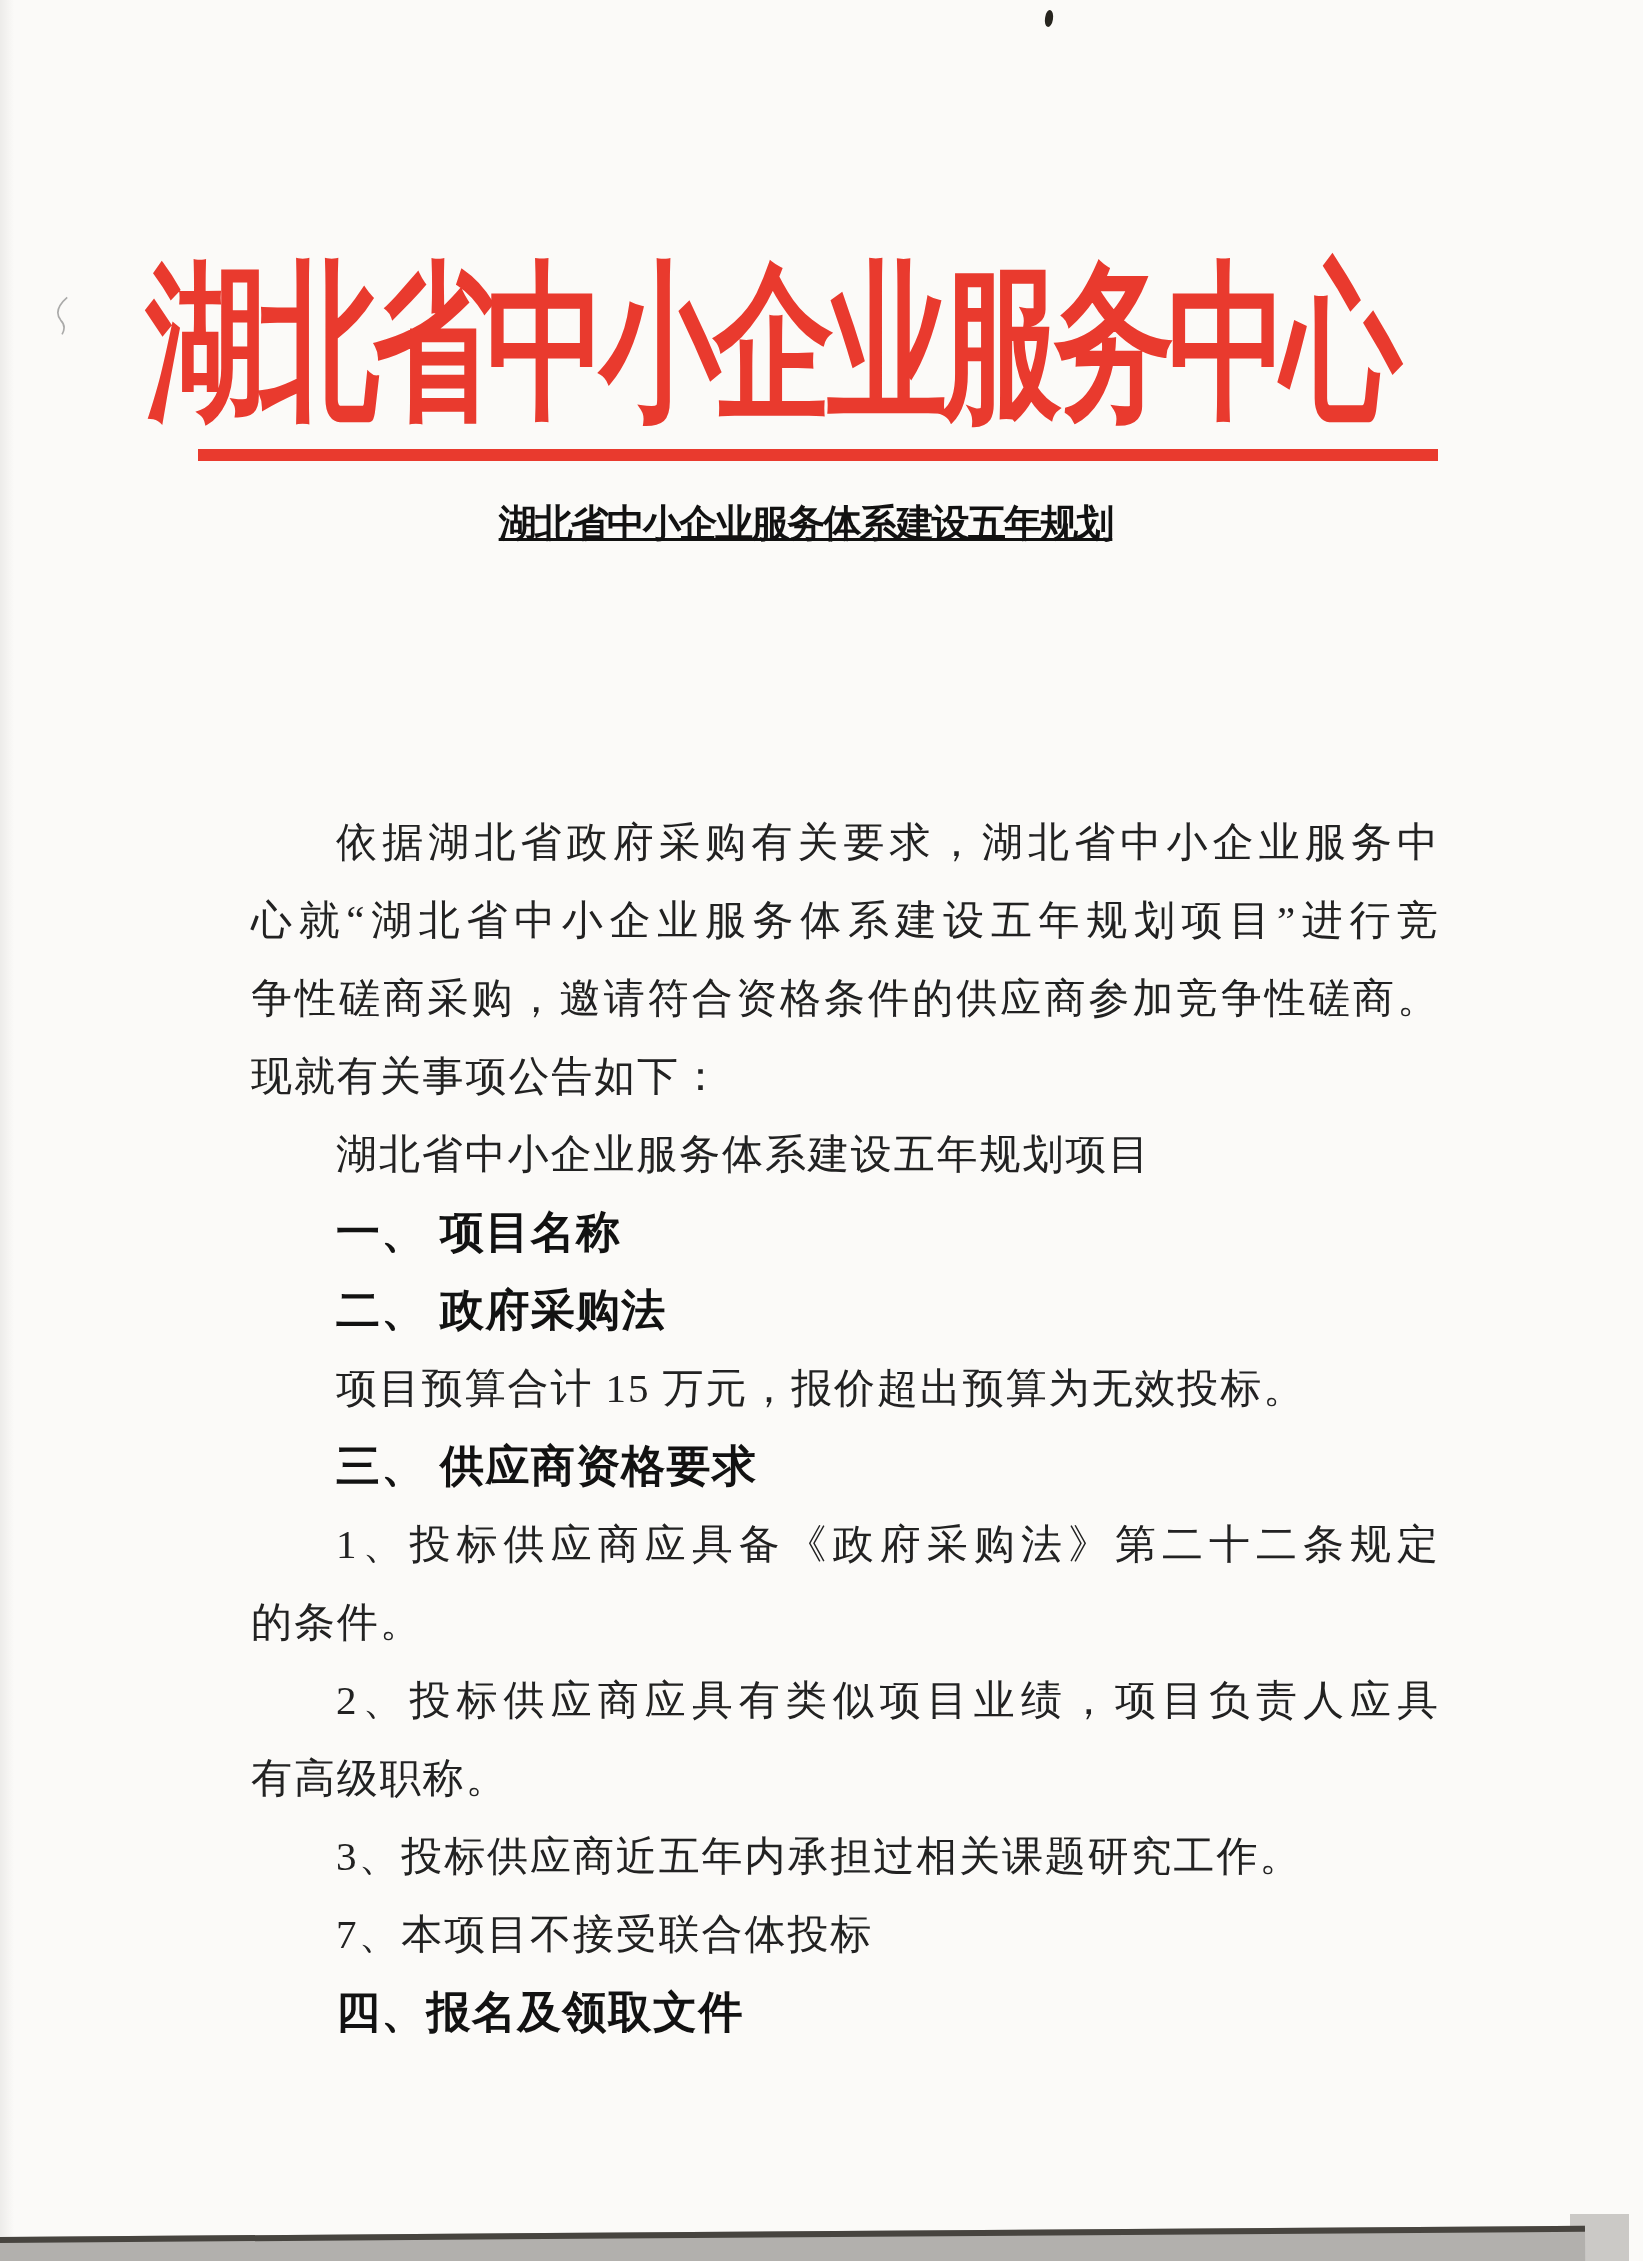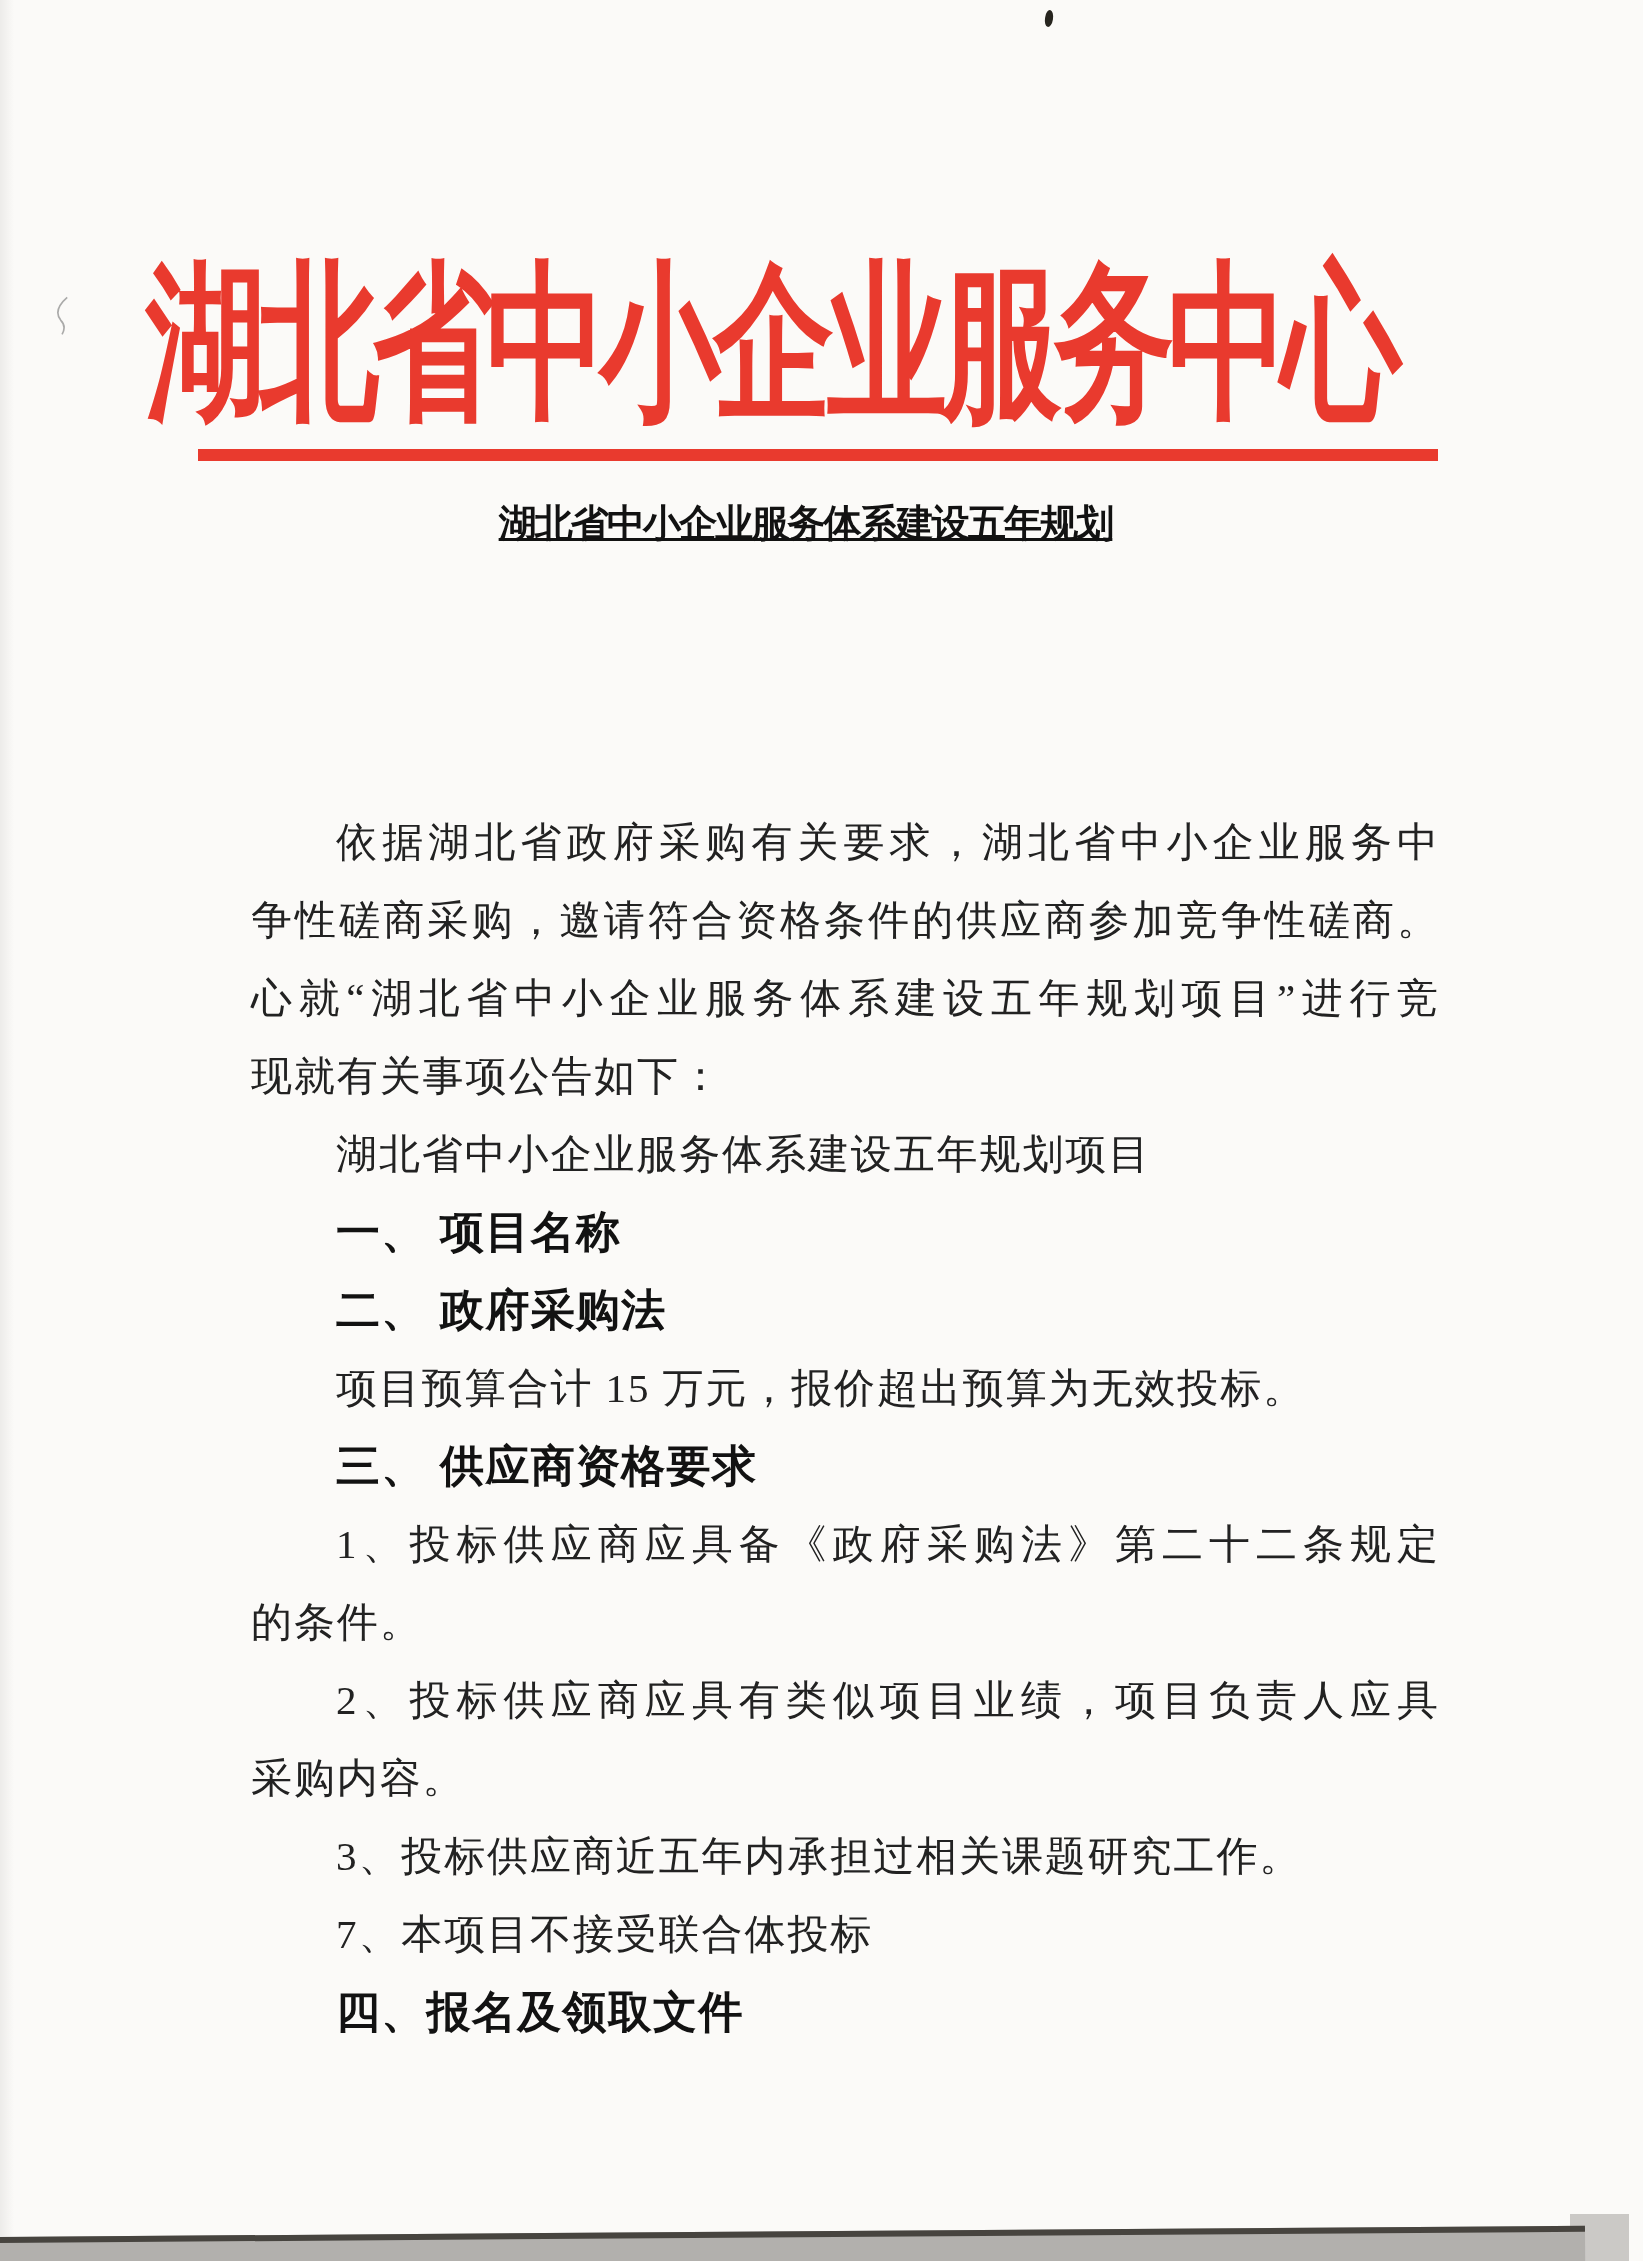--- a/index.html
+++ b/index.html
@@ -88,35 +88,35 @@
 
   <div class="letterhead">湖北省中小企业服务中心</div>
 
   <div class="rule"></div>
 
   <div class="doc-title">湖北省中小企业服务体系建设五年规划</div>
 
 
   <div class="body">
     <div class="ln t ind j">依据湖北省政府采购有关要求，湖北省中小企业服务中</div>
+    <div class="ln t j">心就“湖北省中小企业服务体系建设五年规划项目”进行竞</div>
     <div class="ln t j">争性磋商采购，邀请符合资格条件的供应商参加竞争性磋商。</div>
-    <div class="ln t j">心就“湖北省中小企业服务体系建设五年规划项目”进行竞</div>
     <div class="ln t">现就有关事项公告如下：</div>
 
     <div class="ln t ind">湖北省中小企业服务体系建设五年规划项目</div>
     <div class="ln h ind">一、 项目名称</div>
 
     <div class="ln h ind">二、 政府采购法</div>
     <div class="ln t ind">项目预算合计 15 万元，报价超出预算为无效投标。</div>
 
     <div class="ln h ind">三、 供应商资格要求</div>
     <div class="ln t ind j">1、投标供应商应具备《政府采购法》第二十二条规定</div>
     <div class="ln t">的条件。</div>
     <div class="ln t ind j">2、投标供应商应具有类似项目业绩，项目负责人应具</div>
-    <div class="ln t">采购内容。</div>
+    <div class="ln t">有高级职称。</div>
     <div class="ln t ind">3、投标供应商近五年内承担过相关课题研究工作。</div>
     <div class="ln t ind">7、本项目不接受联合体投标</div>
 
     <div class="ln h ind">四、报名及领取文件</div>
   </div>
 
   <div class="scan-corner"></div>
   <div class="scan-bottom"></div>
 
 </div>

